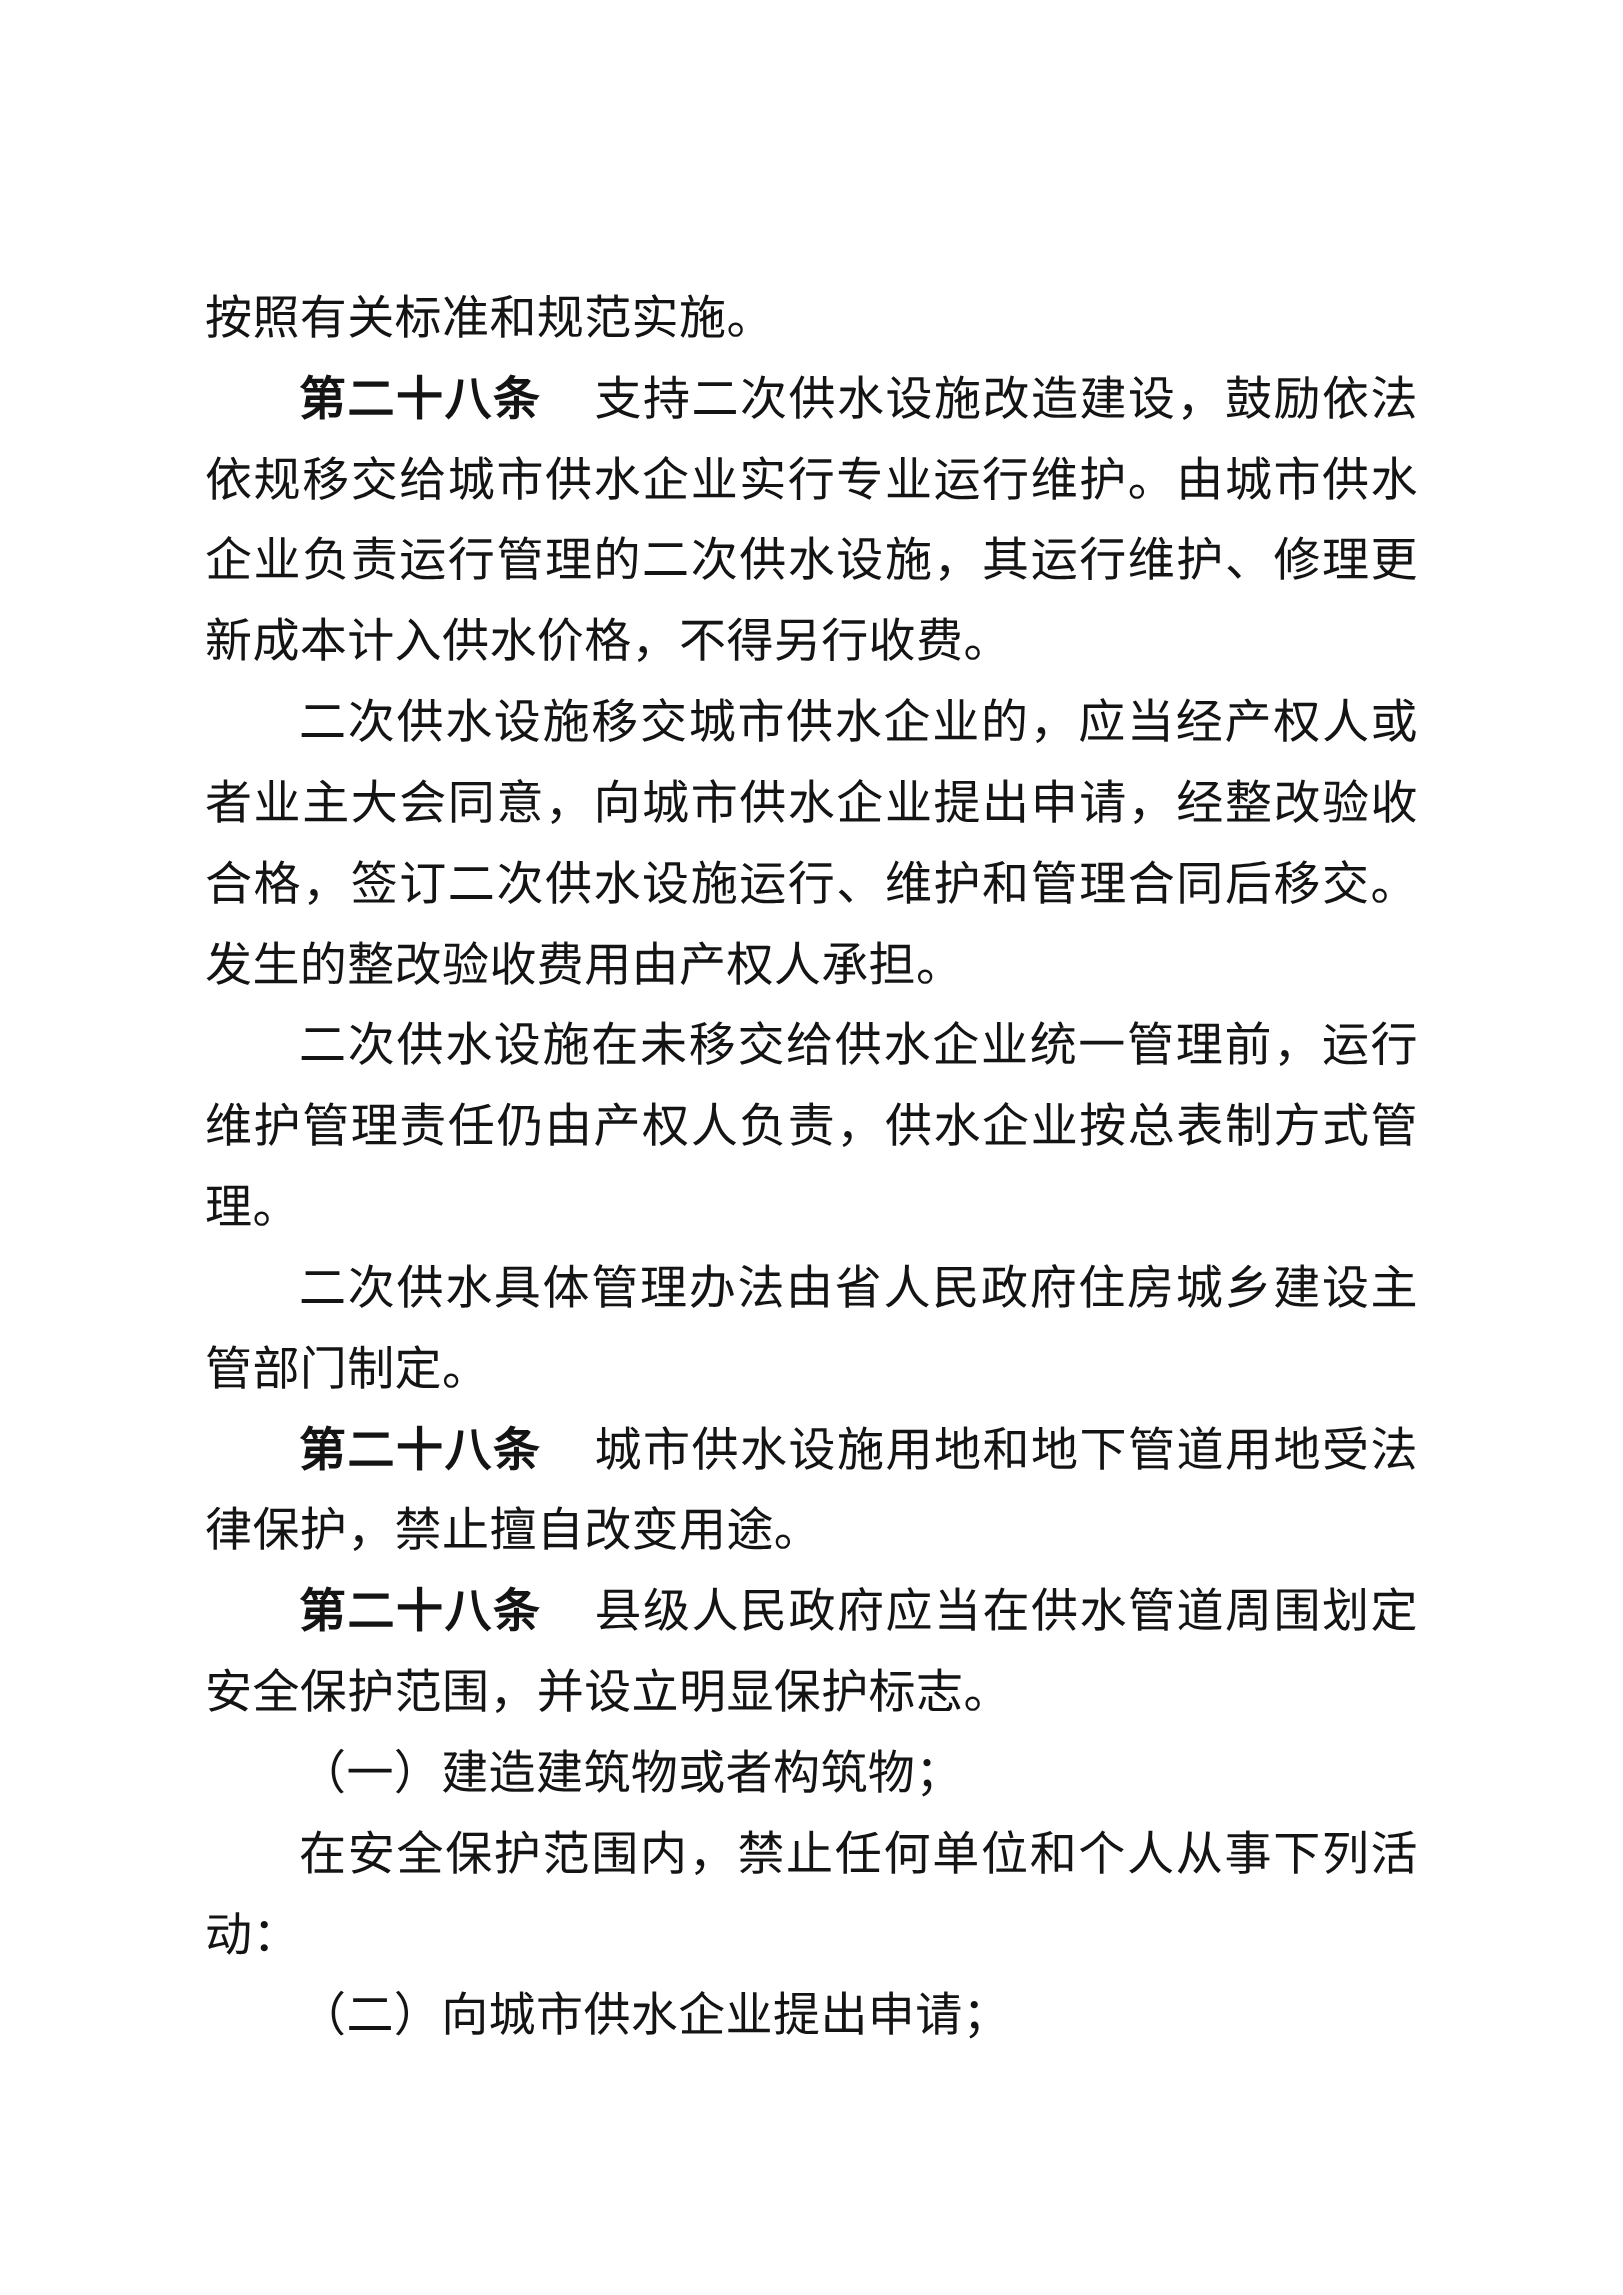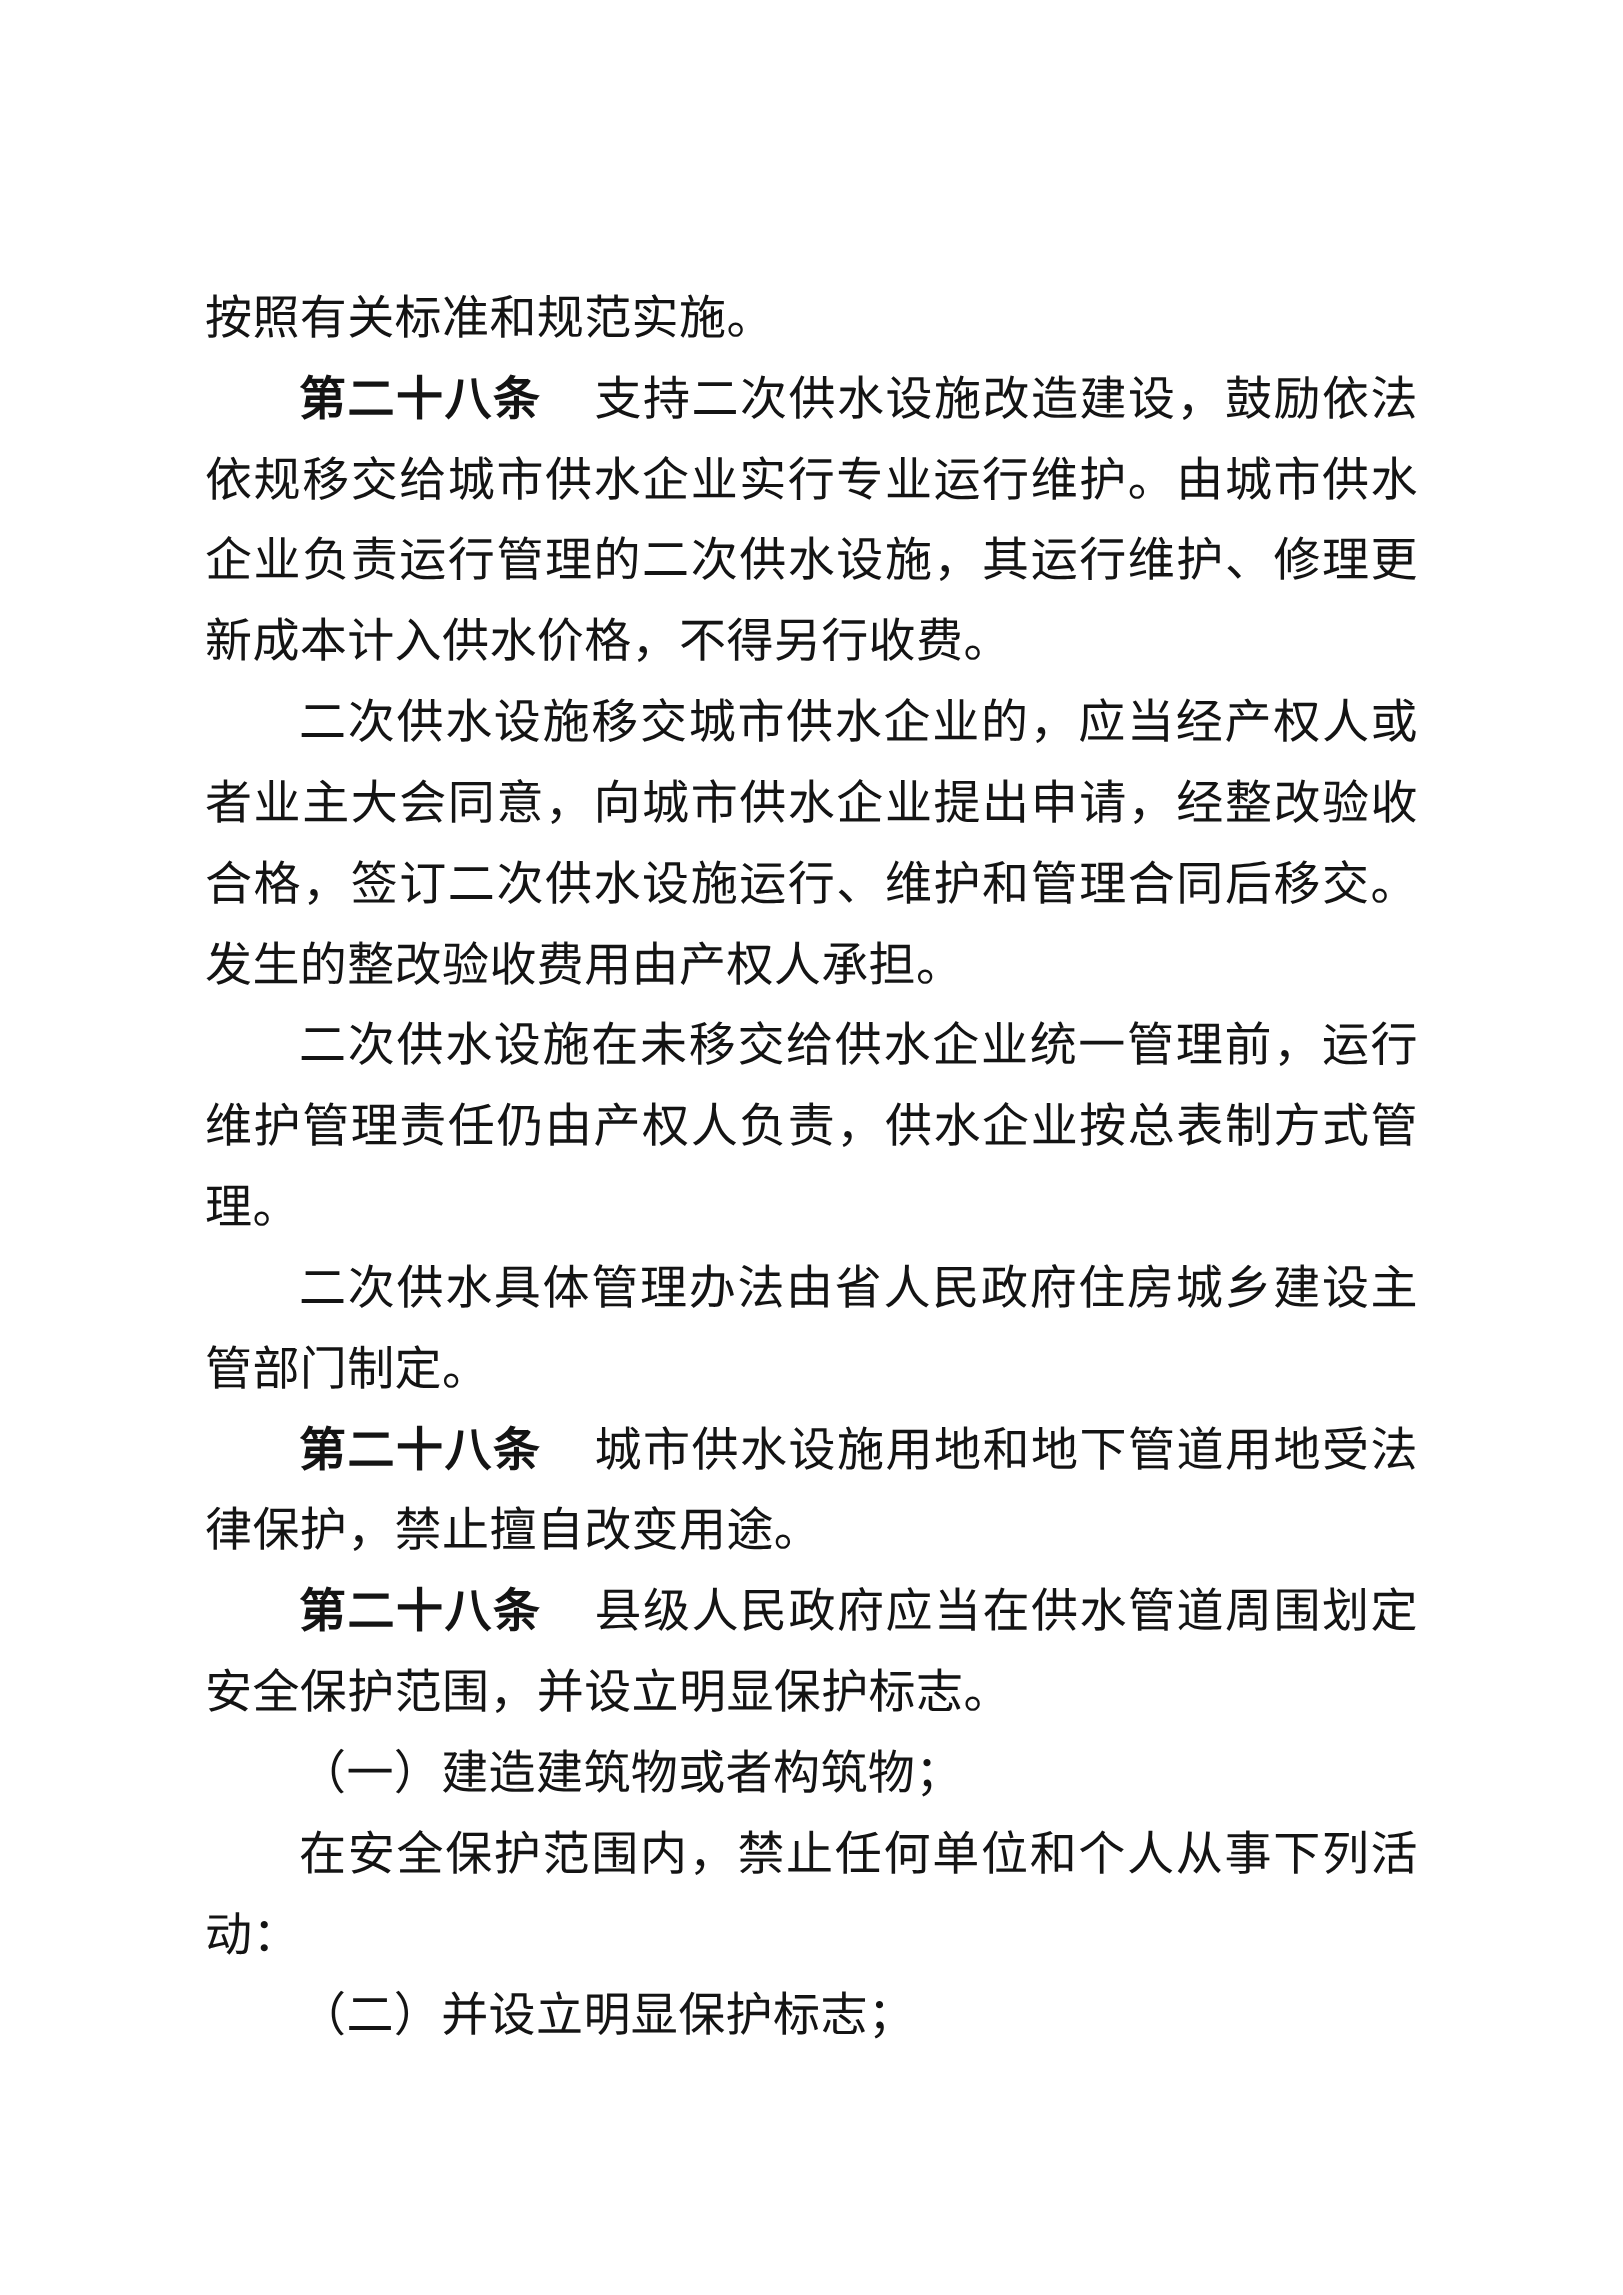--- a/index.html
+++ b/index.html
@@ -91,18 +91,18 @@
 
     <p class="para indent">
       <span>（一）建造建筑物或者构筑物；</span>
     </p>
 
     <p class="para indent">
       <span>在安全保护范围内，禁止任何单位和个人从事下列活动：</span>
     </p>
 
     <p class="para indent">
-      <span>（二）并设立明显保护标志；</span>
+      <span>（二）向城市供水企业提出申请；</span>
     </p>
 
   </div>
 </div>
 
 
 </body></html>

